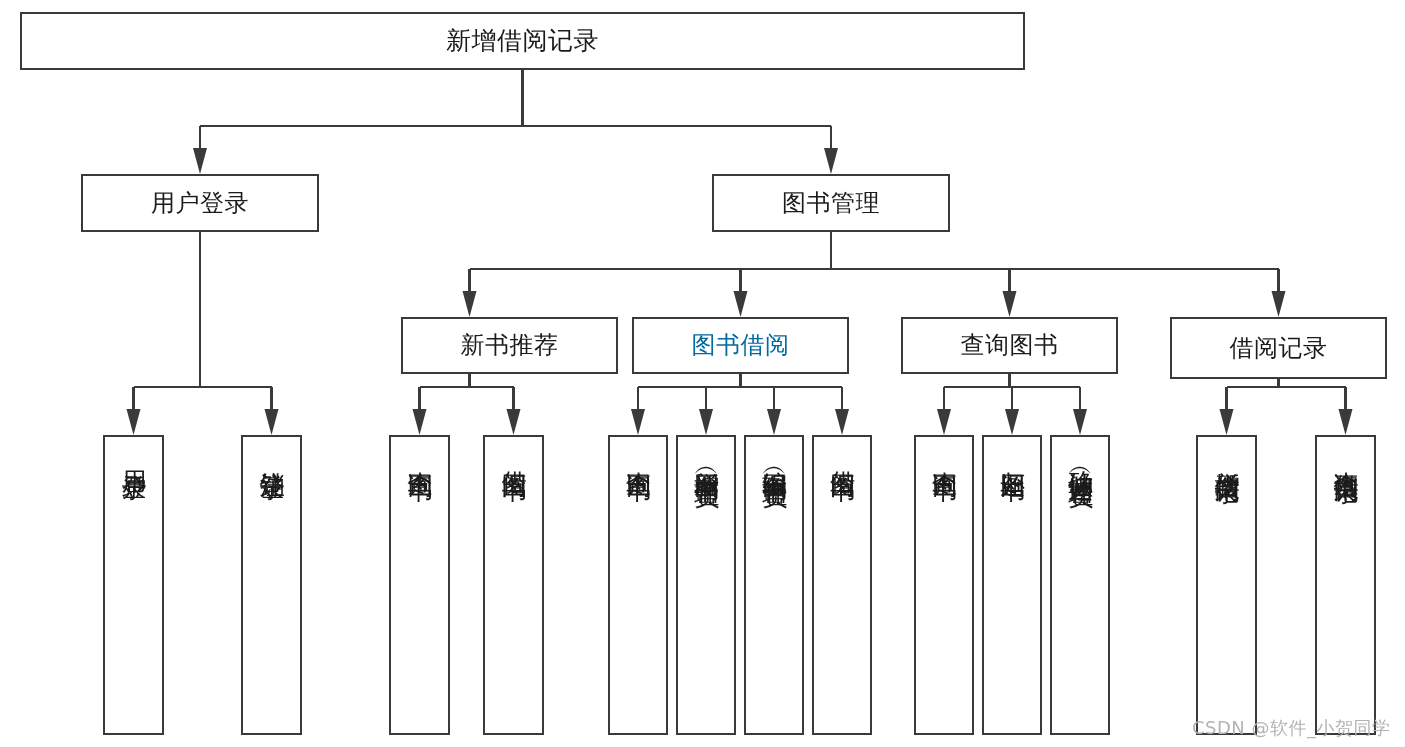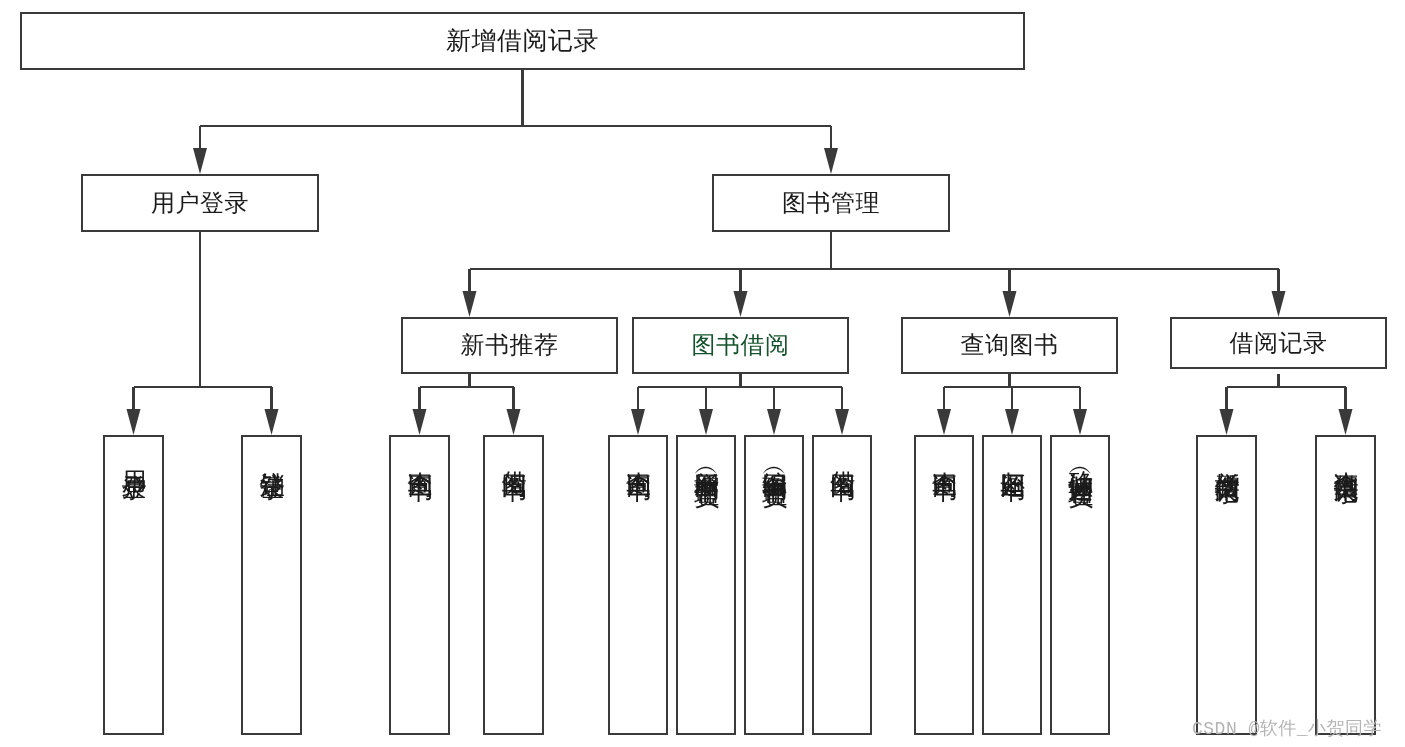--- a/index.html
+++ b/index.html
@@ -59,21 +59,20 @@
     line-height: 1.05;
   }
   .node.root .node-label { font-size: 25px; }
   .watermark {
     position: absolute;
     font-size: 18px;
     color: #b4b4b4;
     white-space: nowrap;
     z-index: 5;
     letter-spacing: 0.5px;
-    font-family: Liberation Mono, monospace;
   }
 </style>
 </head>
 <body>
 
 <div id="diagram-canvas">
 
   <svg id="edge-layer" width="1405" height="747" viewBox="0 0 1405 747">
       <line x1="522.5" y1="70" x2="522.5" y2="126" stroke="#3a3a3a" stroke-width="2.5" shape-rendering="crispEdges"></line>
       <line x1="200" y1="126" x2="831" y2="126" stroke="#3a3a3a" stroke-width="2.5" shape-rendering="crispEdges"></line>
@@ -136,27 +135,27 @@
   <div class="node horizontal" style="left: 81px; top: 174px; width: 238px; height: 58px; border-color: rgb(58, 58, 58); background: rgb(255, 255, 255); color: rgb(27, 27, 27);">
     <span class="node-label">用户登录</span>
   </div>
   <div class="node horizontal" style="left: 712px; top: 174px; width: 238px; height: 58px; border-color: rgb(58, 58, 58); background: rgb(255, 255, 255); color: rgb(27, 27, 27);">
     <span class="node-label">图书管理</span>
   </div>
 
   <div class="node horizontal" style="left: 361px; top: 317px; width: 217px; height: 57px; border-color: rgb(58, 58, 58); background: rgb(255, 255, 255); color: rgb(27, 27, 27); margin-left: 40px;">
     <span class="node-label">新书推荐</span>
   </div>
-  <div class="node horizontal" style="left: 632px; top: 317px; width: 217px; height: 57px; border-color: rgb(58, 58, 58); background: rgb(255, 255, 255); color: #14532d;">
+  <div class="node horizontal" style="left: 632px; top: 317px; width: 217px; height: 57px; border-color: rgb(58, 58, 58); background: rgb(255, 255, 255); color: #0369a1;">
     <span class="node-label">图书借阅</span>
   </div>
   <div class="node horizontal" style="left: 901px; top: 317px; width: 217px; height: 57px; border-color: rgb(58, 58, 58); background: rgb(255, 255, 255); color: rgb(27, 27, 27);">
     <span class="node-label">查询图书</span>
   </div>
-  <div class="node horizontal" style="left: 1170px; top: 317px; width: 217px; height: 52px; border-color: rgb(58, 58, 58); background: rgb(255, 255, 255); color: rgb(27, 27, 27);">
+  <div class="node horizontal" style="left: 1170px; top: 317px; width: 217px; height: 62px; border-color: rgb(58, 58, 58); background: rgb(255, 255, 255); color: rgb(27, 27, 27);">
     <span class="node-label">借阅记录</span>
   </div>
 
   <div class="node vertical" style="left: 103px; top: 435px; width: 61px; height: 300px; border-color: rgb(58, 58, 58); background: rgb(255, 255, 255); color: rgb(27, 27, 27);">
     <span class="node-label">用户登录</span>
   </div>
   <div class="node vertical" style="left: 241px; top: 435px; width: 61px; height: 300px; border-color: rgb(58, 58, 58); background: rgb(255, 255, 255); color: rgb(27, 27, 27);">
     <span class="node-label">注销登录</span>
   </div>
 

